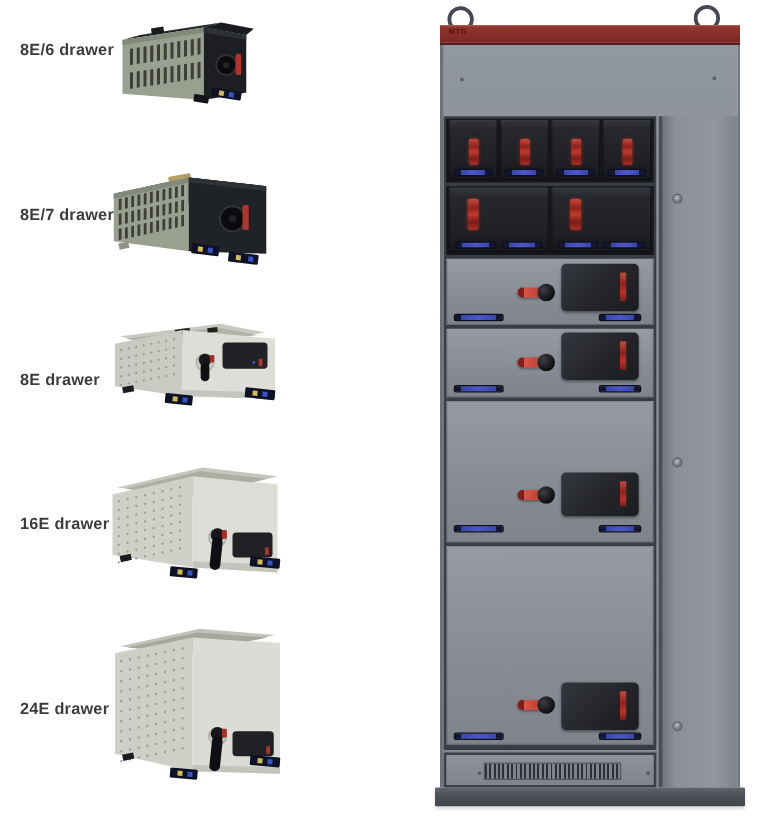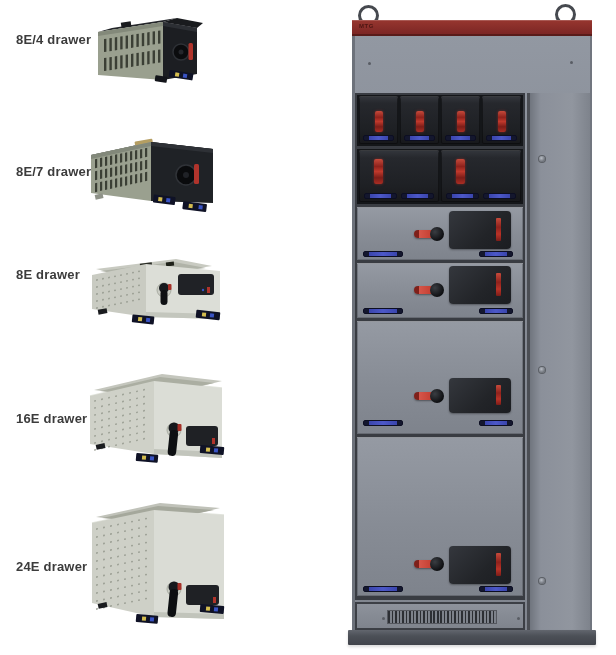--- a/index.html
+++ b/index.html
@@ -1,21 +1,21 @@
 <!DOCTYPE html>
 <html style="--page-bg: #ffffff; --accent-red: #7c2624; --handle-red: #c0392c; --cabinet-gray: #878c96; --drawer-black: #1e2024; --label-strip-blue: #3a45ad; --plinth-gray: #4c5057; --drawer-body-green: #9aa08f; --drawer-body-white: #dbddd6; --label-text: #3c3c3c;"><head>
 <meta charset="utf-8">
 <style>
   html,body{margin:0;padding:0;background:#fff;}
   .stage{position:relative;width:616px;height:655px;background:var(--page-bg,#fff);overflow:hidden;
          font-family:"Liberation Sans",sans-serif;}
   
   .item-label{position:absolute;font-size:13px;font-weight:700;color:var(--label-text,#3c3c3c);
               letter-spacing:.2px;white-space:nowrap;}
-  .lb1{left:16px;top:32px}.lb2{left:16px;top:164px}.lb3{left:16px;top:267px}
+  .lb1{left:16px;top:32px}.lb2{left:16px;top:164px}.lb3{left:16px;top:296px}
   .lb4{left:16px;top:411px}.lb5{left:16px;top:559px}
   .illus{position:absolute;overflow:visible}
   .il1{left:93px;top:16px;width:110px;height:68px}
   .il2{left:87px;top:133px;width:135px;height:76px}
   .il3{left:88px;top:257px;width:140px;height:72px}
   .il4{left:88px;top:370px;width:140px;height:96px}
   .il5{left:90px;top:499px;width:140px;height:130px}
   
   .cabinet{position:absolute;left:352px;top:5px;width:240px;height:640px;}
   .eye{position:absolute;width:15px;height:15px;border:3.5px solid #46494f;border-radius:50%;z-index:1;}
@@ -83,21 +83,21 @@
         background:linear-gradient(180deg,#62666e 0%,var(--plinth-gray,#4c5057) 40%,#41444b 100%);
         box-shadow:0 2px 3px rgba(0,0,0,.15);}
 </style>
 </head>
 <body>
 
 <div class="stage">
 
   <div>
 
-    <span class="item-label lb1">8E/4 drawer</span>
+    <span class="item-label lb1">8E/6 drawer</span>
     <svg class="illus il1" viewBox="0 0 110 68">
       <polygon points="5,16 70,6 84,2 19,12" fill="#24262a"></polygon>
       <polygon points="70,6 84,2 110,7 104,12" fill="#191b1e"></polygon>
       <polygon points="5,16 70,6 70,64 5,59" fill="#9aa08f"></polygon>
       <polygon points="5,16 70,6 70,10 5,20" fill="#83897a"></polygon>
       <g transform="matrix(1,-0.1538,0,1,5,16)" fill="#3b3f35">
         <g>
           <rect x="6" y="8" width="2.4" height="13"></rect>
             <rect x="11.4" y="8" width="2.4" height="13"></rect>
           <rect x="16.8" y="8" width="2.4" height="13"></rect>

